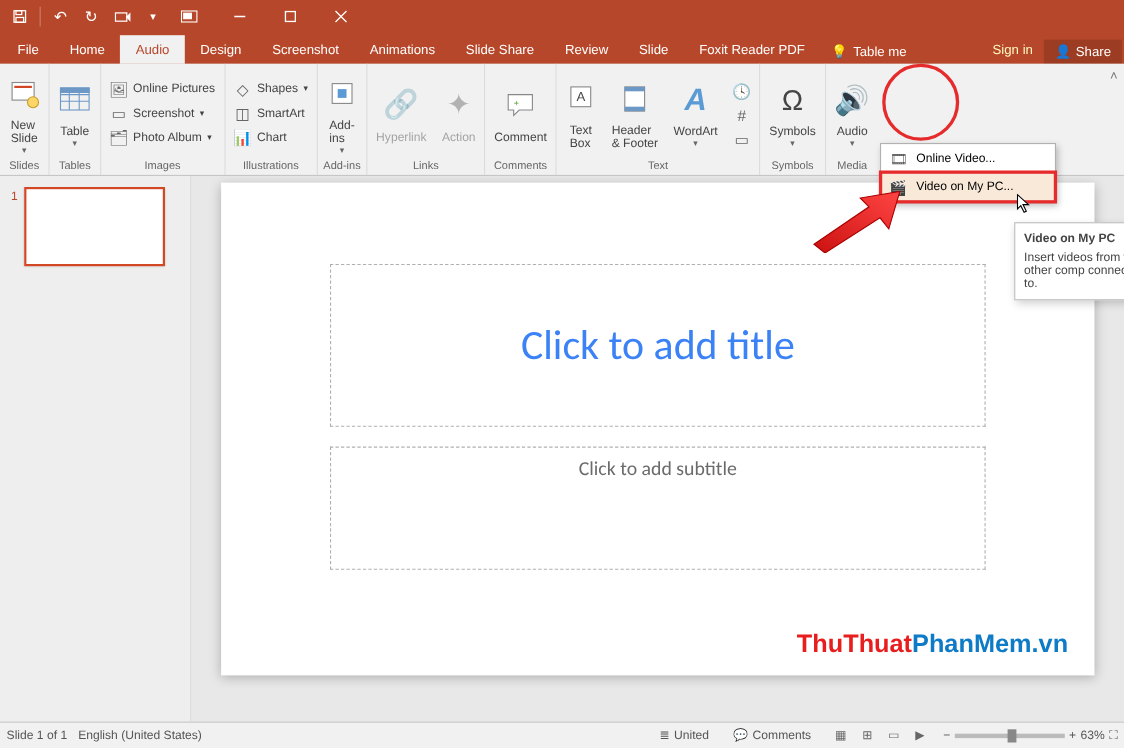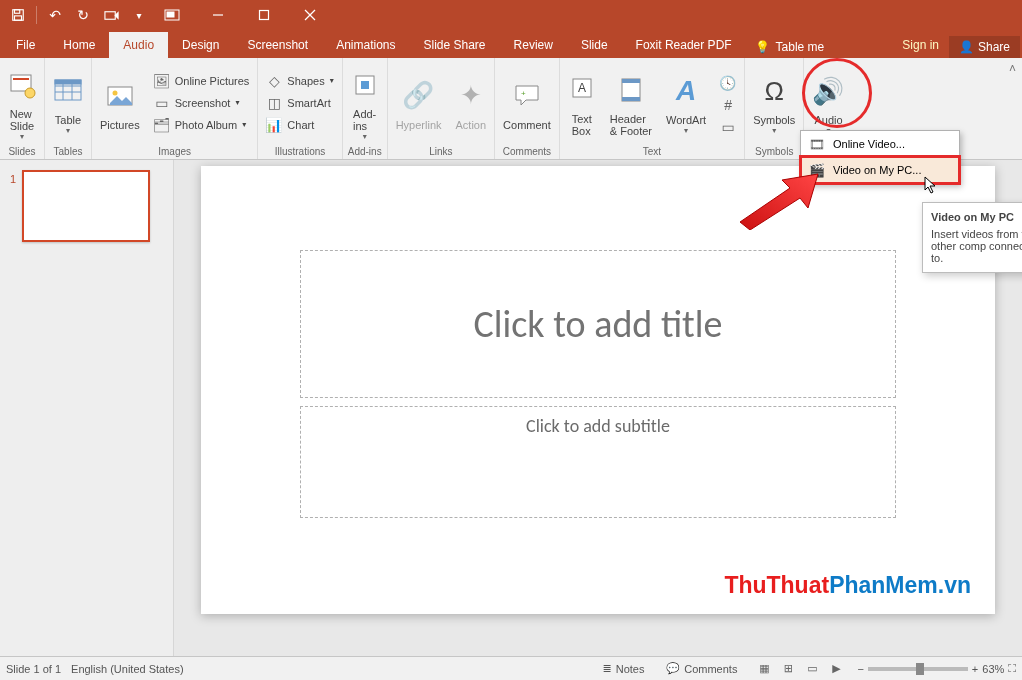--- a/index.html
+++ b/index.html
@@ -58,21 +58,21 @@
 .redarrow{position:absolute;left:732px;top:170px;z-index:7;pointer-events:none}
 
 
 .workspace{position:absolute;top:160px;left:0;right:0;bottom:24px;display:flex}
 .thumbs{width:174px;background:#eeeeee;border-right:1px solid #d6d6d6;padding-top:10px}
 .thumb{display:flex;gap:6px;padding:0 10px}
 .thumb-num{font-size:11px;color:#b7472a;padding-top:3px}
 .thumb-img{width:128px;height:72px;background:#fff;border:2px solid #d24726;box-shadow:0 1px 2px rgba(0,0,0,.2)}
 .canvas{flex:1;background:#e8e8e8;display:flex;justify-content:center;padding-top:6px;overflow:hidden}
 .slide{width:794px;height:448px;background:#fff;box-shadow:0 2px 10px rgba(0,0,0,.25);position:relative}
-.ph-title{position:absolute;left:99px;top:84px;width:596px;height:148px;border:1px dashed #b0b0b0;display:flex;align-items:center;justify-content:center;font-size:38px;color:#737373;font-family:Calibri,sans-serif;font-weight:300}
+.ph-title{position:absolute;left:99px;top:74px;width:596px;height:148px;border:1px dashed #b0b0b0;display:flex;align-items:center;justify-content:center;font-size:38px;color:#3b82f6;font-family:Calibri,sans-serif;font-weight:300}
 .ph-sub{position:absolute;left:99px;top:240px;width:596px;height:112px;border:1px dashed #b0b0b0;display:flex;align-items:flex-start;justify-content:center;padding-top:8px;font-size:18px;color:#6b6b6b;font-family:Calibri,sans-serif}
 .watermark{position:absolute;right:24px;bottom:15px;font-size:23px;font-weight:700;font-family:Arial,sans-serif}
 .watermark .w1{color:#e81e1e}
 .watermark .w2{color:#0e7bc7}
 
 
 .statusbar{position:absolute;bottom:0;left:0;right:0;height:24px;background:#f1f1f1;border-top:1px solid #c6c6c6;display:flex;align-items:center;font-size:11px;color:#555;padding:0 6px;gap:10px}
 .statusbar .sp{flex:1}
 .sbtn{display:flex;align-items:center;gap:4px;padding:0 6px;cursor:pointer}
 .view-btns{display:flex;gap:2px}
@@ -191,30 +191,20 @@
           </div>
           <div class="lbl">Table</div>
           <div class="drop">▾</div>
         </div>
   </div>
       <div class="rgroup-label">Tables</div>
     </div>
 
   <div class="rgroup">
       <div class="rgroup-body">
-    <div class="rbtn-v">
-          <div class="icon">
-            <svg width="30" height="28" viewBox="0 0 30 28">
-              <rect x="3" y="5" width="24" height="18" fill="#fff" stroke="#888"></rect>
-              <circle cx="10" cy="11" r="2.5" fill="#f5c542"></circle>
-              <path d="M5 21 l7 -7 5 5 4 -4 6 6 v2 H5z" fill="#7aa6d6"></path>
-            </svg>
-          </div>
-          <div class="lbl">Pictures</div>
-        </div>
     <div class="rstack">
       <div class="rbtn-h">
             <span class="micon">🖼</span>
             <span>Online Pictures</span>
           </div>
       <div class="rbtn-h">
             <span class="micon">▭</span>
             <span>Screenshot</span>
             <span style="font-size:8px">▾</span>
           </div>
@@ -409,21 +399,21 @@
     </div>
   </div>
 </div>
 
 <div class="statusbar">
   <span>Slide 1 of 1</span>
   <span>English (United States)</span>
   <div class="sp"></div>
   <div class="sbtn">
       <span>≣</span>
-      <span>Notes</span>
+      <span>United</span>
     </div>
   <div class="sbtn">
       <span>💬</span>
       <span>Comments</span>
     </div>
   <div class="view-btns">
     <div class="vbtn">▦</div>
     <div class="vbtn">⊞</div>
     <div class="vbtn">▭</div>
     <div class="vbtn">▶</div>

